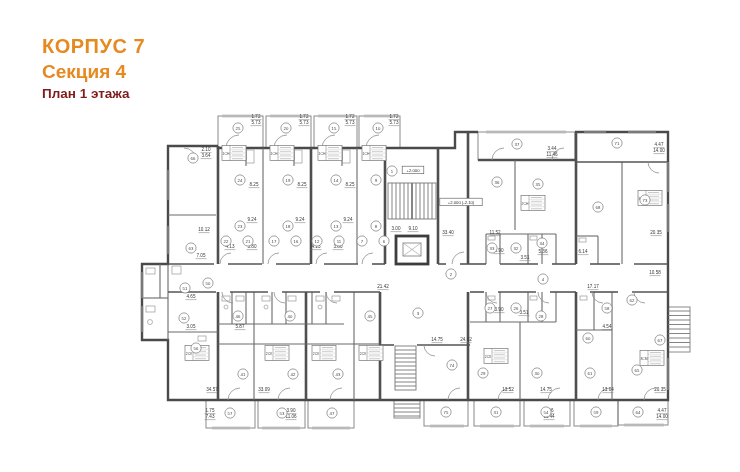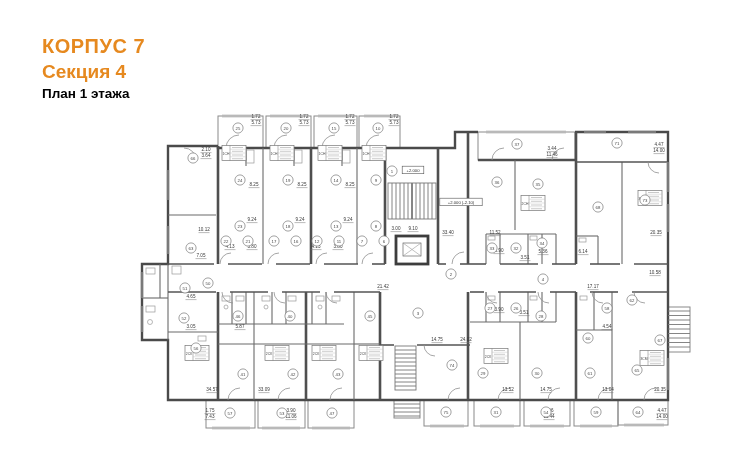--- a/index.html
+++ b/index.html
@@ -1,21 +1,21 @@
 <!DOCTYPE html>
 <html style="--accent: #E6891F;"><head>
 <meta charset="utf-8">
 <style>
   html,body{margin:0;padding:0;background:#fff;}
   .canvas{position:relative;width:700px;height:472px;background:#fff;overflow:hidden;
           font-family:"Liberation Sans",sans-serif;}
   .titleblock{position:absolute;left:42px;top:36px;line-height:1;}
   .t1{font-size:20px;font-weight:bold;color:var(--accent,#E6891F);letter-spacing:.5px;}
   .t2{font-size:19px;font-weight:bold;color:var(--accent,#E6891F);margin-top:6px;}
-  .t3{font-size:13.5px;font-weight:bold;color:#000000;margin-top:6px;}
+  .t3{font-size:13.5px;font-weight:bold;color:#7f1d1d;margin-top:6px;}
   svg{position:absolute;left:0;top:0;}
   text{font-family:"Liberation Sans",sans-serif;}
 </style>
 </head>
 <body>
 
 <div class="canvas">
   <div class="titleblock">
     <div class="t1">КОРПУС 7</div>
     <div class="t2">Секция 4</div>

